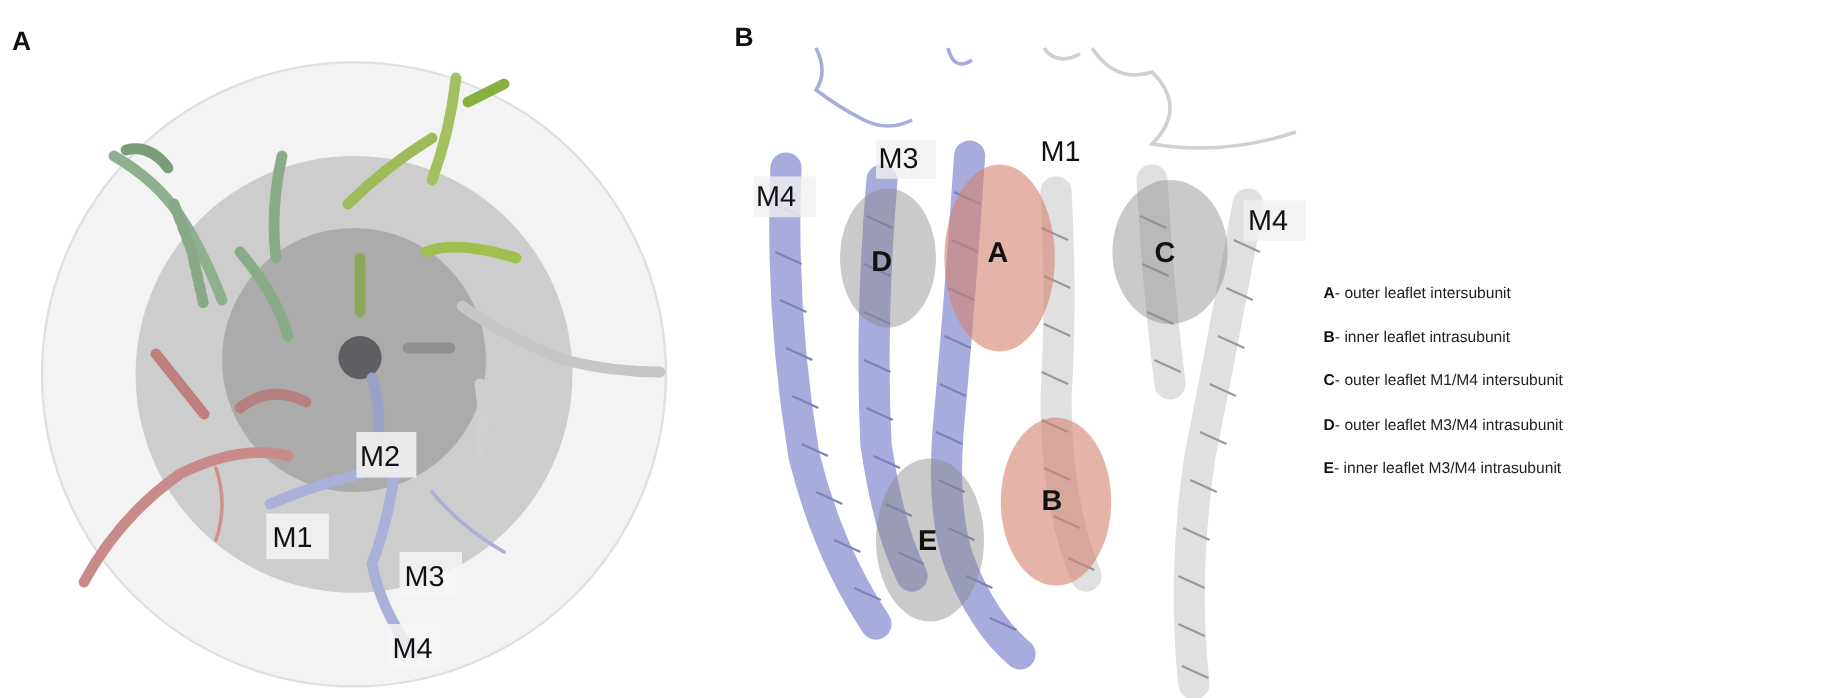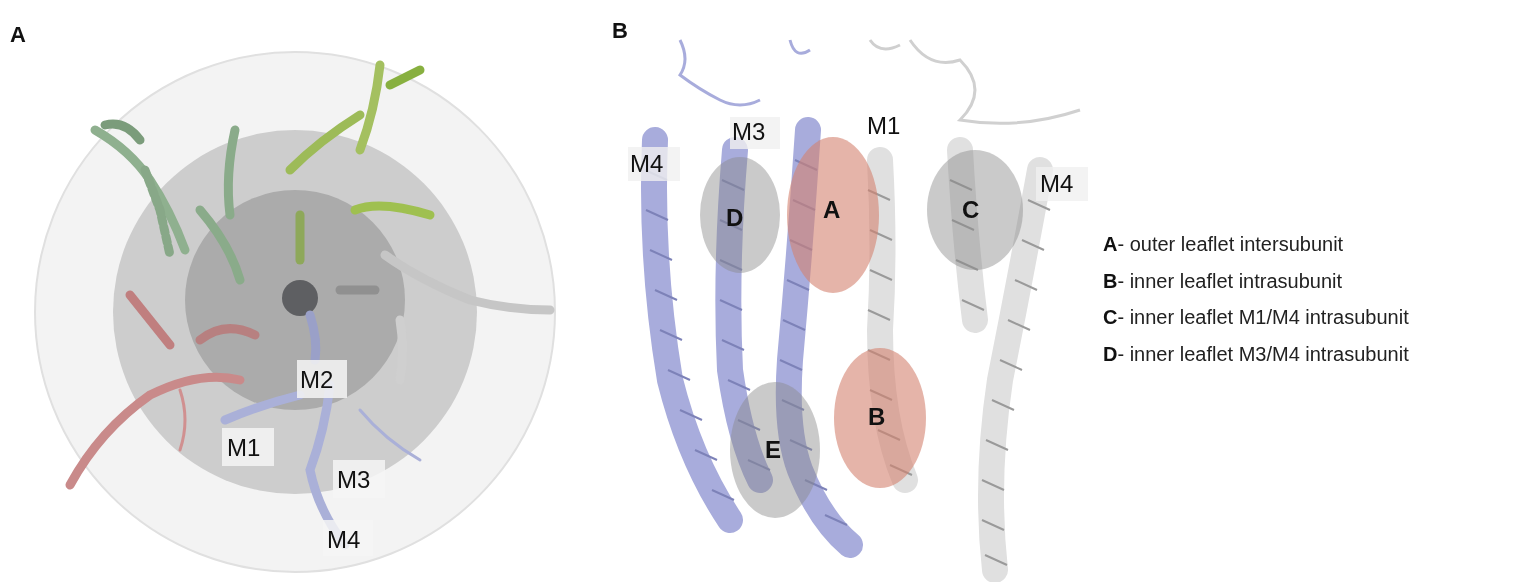--- a/index.html
+++ b/index.html
@@ -2,21 +2,21 @@
 <html><head>
 <meta charset="utf-8">
 <style>
   html, body { margin:0; padding:0; background:#ffffff; }
   body { width:1535px; height:582px; position:relative; overflow:hidden; font-family:"Liberation Sans", sans-serif; }
   .panel-letter { position:absolute; font-weight:bold; font-size:22px; color:#111; }
   svg { position:absolute; left:0; top:0; }
   .mlabel { font-family:"Liberation Sans", sans-serif; font-size:24px; fill:#111; }
   .sitelabel { font-family:"Liberation Sans", sans-serif; font-size:24px; font-weight:bold; fill:#111; }
   .legend { position:absolute; left:1103px; top:226px; }
-  .legend-item { font-size:20px; color:#222; height:36.5px; line-height:36.5px; white-space:nowrap; }
+  .legend-item { font-size:13px; color:#222; height:36.5px; line-height:36.5px; white-space:nowrap; }
   .legend-item b { font-weight:bold; color:#111; }
 </style>
 </head>
 <body>
 
 <div class="panel-letter" style="left:10px;top:22px;">A</div>
 <div class="panel-letter" style="left:612px;top:18px;">B</div>
 
 <svg width="1535" height="582" viewBox="0 0 1535 582">
   <defs>
@@ -127,15 +127,16 @@
     <text class="mlabel" x="732" y="140">M3</text>
     <text class="mlabel" x="867" y="134">M1</text>
     <rect x="1036" y="167" width="52" height="34" fill="#f0f0f0" opacity="0.8"></rect>
     <text class="mlabel" x="1040" y="192">M4</text>
   </g>
 </svg>
 
 <div class="legend">
   <div class="legend-item"><b>A</b><span>- outer leaflet intersubunit</span></div>
   <div class="legend-item"><b>B</b><span>- inner leaflet intrasubunit</span></div>
-  <div class="legend-item"><b>C</b><span>- inner leaflet M1/M4 intrasubunit</span></div>
-  <div class="legend-item"><b>D</b><span>- inner leaflet M3/M4 intrasubunit</span></div>
+  <div class="legend-item"><b>C</b><span>- outer leaflet M1/M4 intersubunit</span></div>
+  <div class="legend-item"><b>D</b><span>- outer leaflet M3/M4 intrasubunit</span></div>
+  <div class="legend-item"><b>E</b><span>- inner leaflet M3/M4 intrasubunit</span></div>
 </div>
 
 </body></html>

